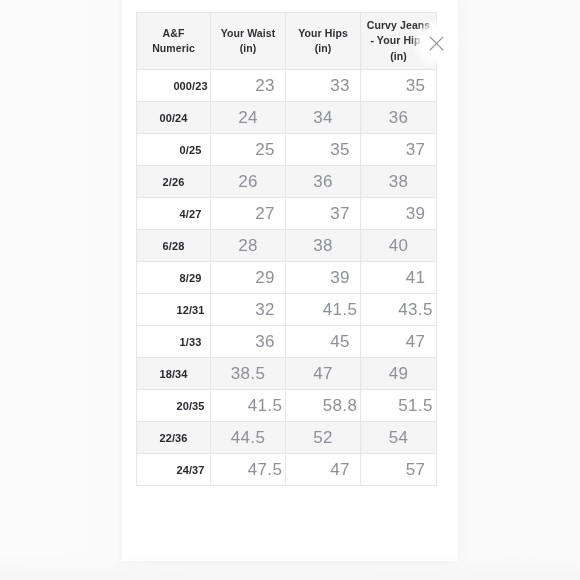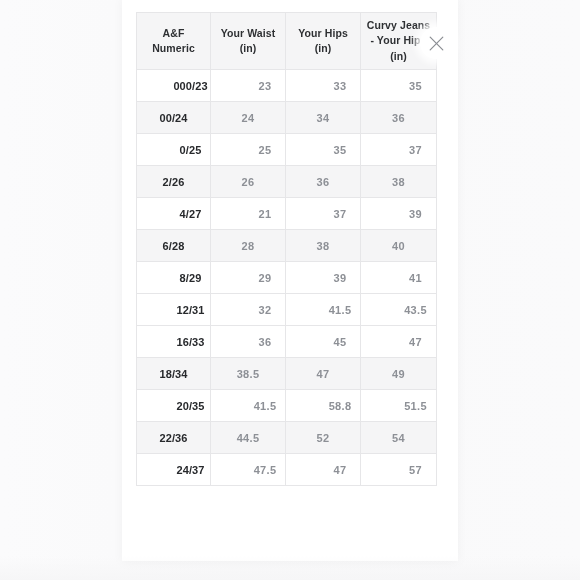--- a/index.html
+++ b/index.html
@@ -87,22 +87,22 @@
   tbody tr.row-odd  td { background: #ffffff; padding-left: 34px; }
   tbody tr.row-even td { background: #f5f5f6; }
 
   td.cell-size {
     font-size: 11px;
     font-weight: bold;
     color: #27292c;
     letter-spacing: 0.1px;
   }
   td.cell-measure {
-    font-size: 11px;
-    font-weight: bold;
+    font-size: 17px;
+    font-weight: normal;
     color: #8d9096;
     letter-spacing: 0.3px;
   }
 
   
   #close-button {
     position: absolute;
     left: 420px;
     top: 27px;
     width: 32px;
@@ -198,21 +198,21 @@
             <td class="cell-measure">37</td>
           </tr>
           <tr class="row-even">
             <td class="cell-size">2/26</td>
             <td class="cell-measure">26</td>
             <td class="cell-measure">36</td>
             <td class="cell-measure">38</td>
           </tr>
           <tr class="row-odd">
             <td class="cell-size">4/27</td>
-            <td class="cell-measure">21</td>
+            <td class="cell-measure">27</td>
             <td class="cell-measure">37</td>
             <td class="cell-measure">39</td>
           </tr>
           <tr class="row-even">
             <td class="cell-size">6/28</td>
             <td class="cell-measure">28</td>
             <td class="cell-measure">38</td>
             <td class="cell-measure">40</td>
           </tr>
           <tr class="row-odd">
@@ -221,21 +221,21 @@
             <td class="cell-measure">39</td>
             <td class="cell-measure">41</td>
           </tr>
           <tr class="row-odd">
             <td class="cell-size">12/31</td>
             <td class="cell-measure">32</td>
             <td class="cell-measure">41.5</td>
             <td class="cell-measure">43.5</td>
           </tr>
           <tr class="row-odd">
-            <td class="cell-size">16/33</td>
+            <td class="cell-size">1/33</td>
             <td class="cell-measure">36</td>
             <td class="cell-measure">45</td>
             <td class="cell-measure">47</td>
           </tr>
           <tr class="row-even">
             <td class="cell-size">18/34</td>
             <td class="cell-measure">38.5</td>
             <td class="cell-measure">47</td>
             <td class="cell-measure">49</td>
           </tr>

